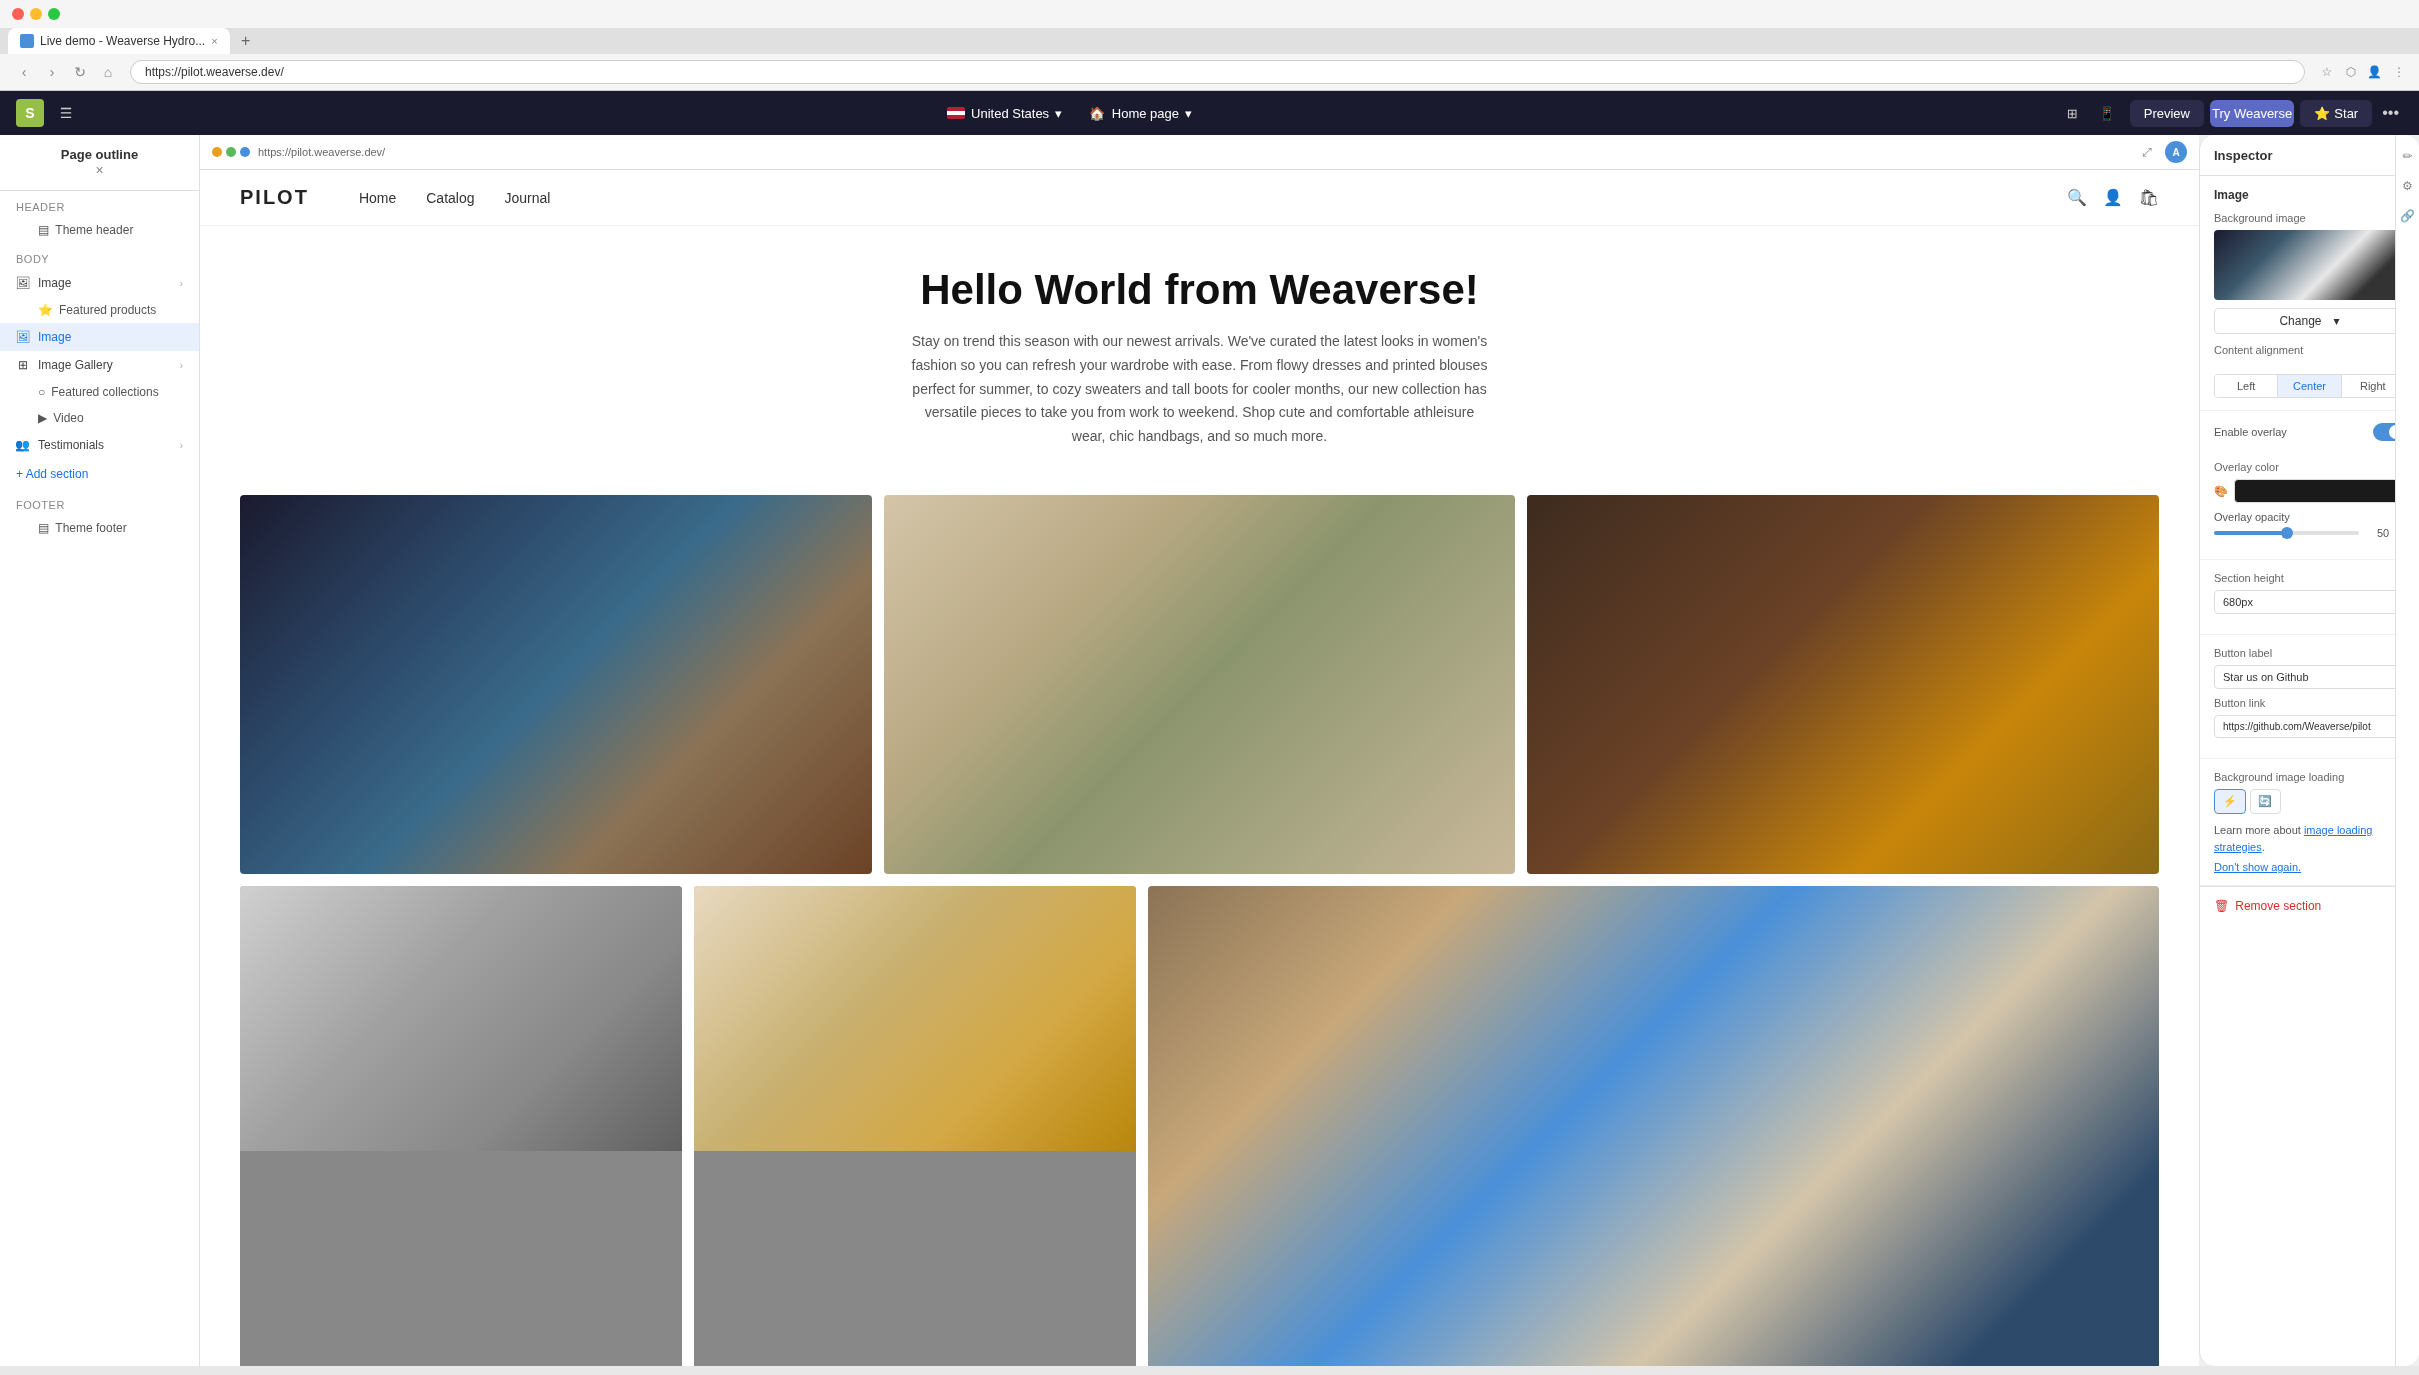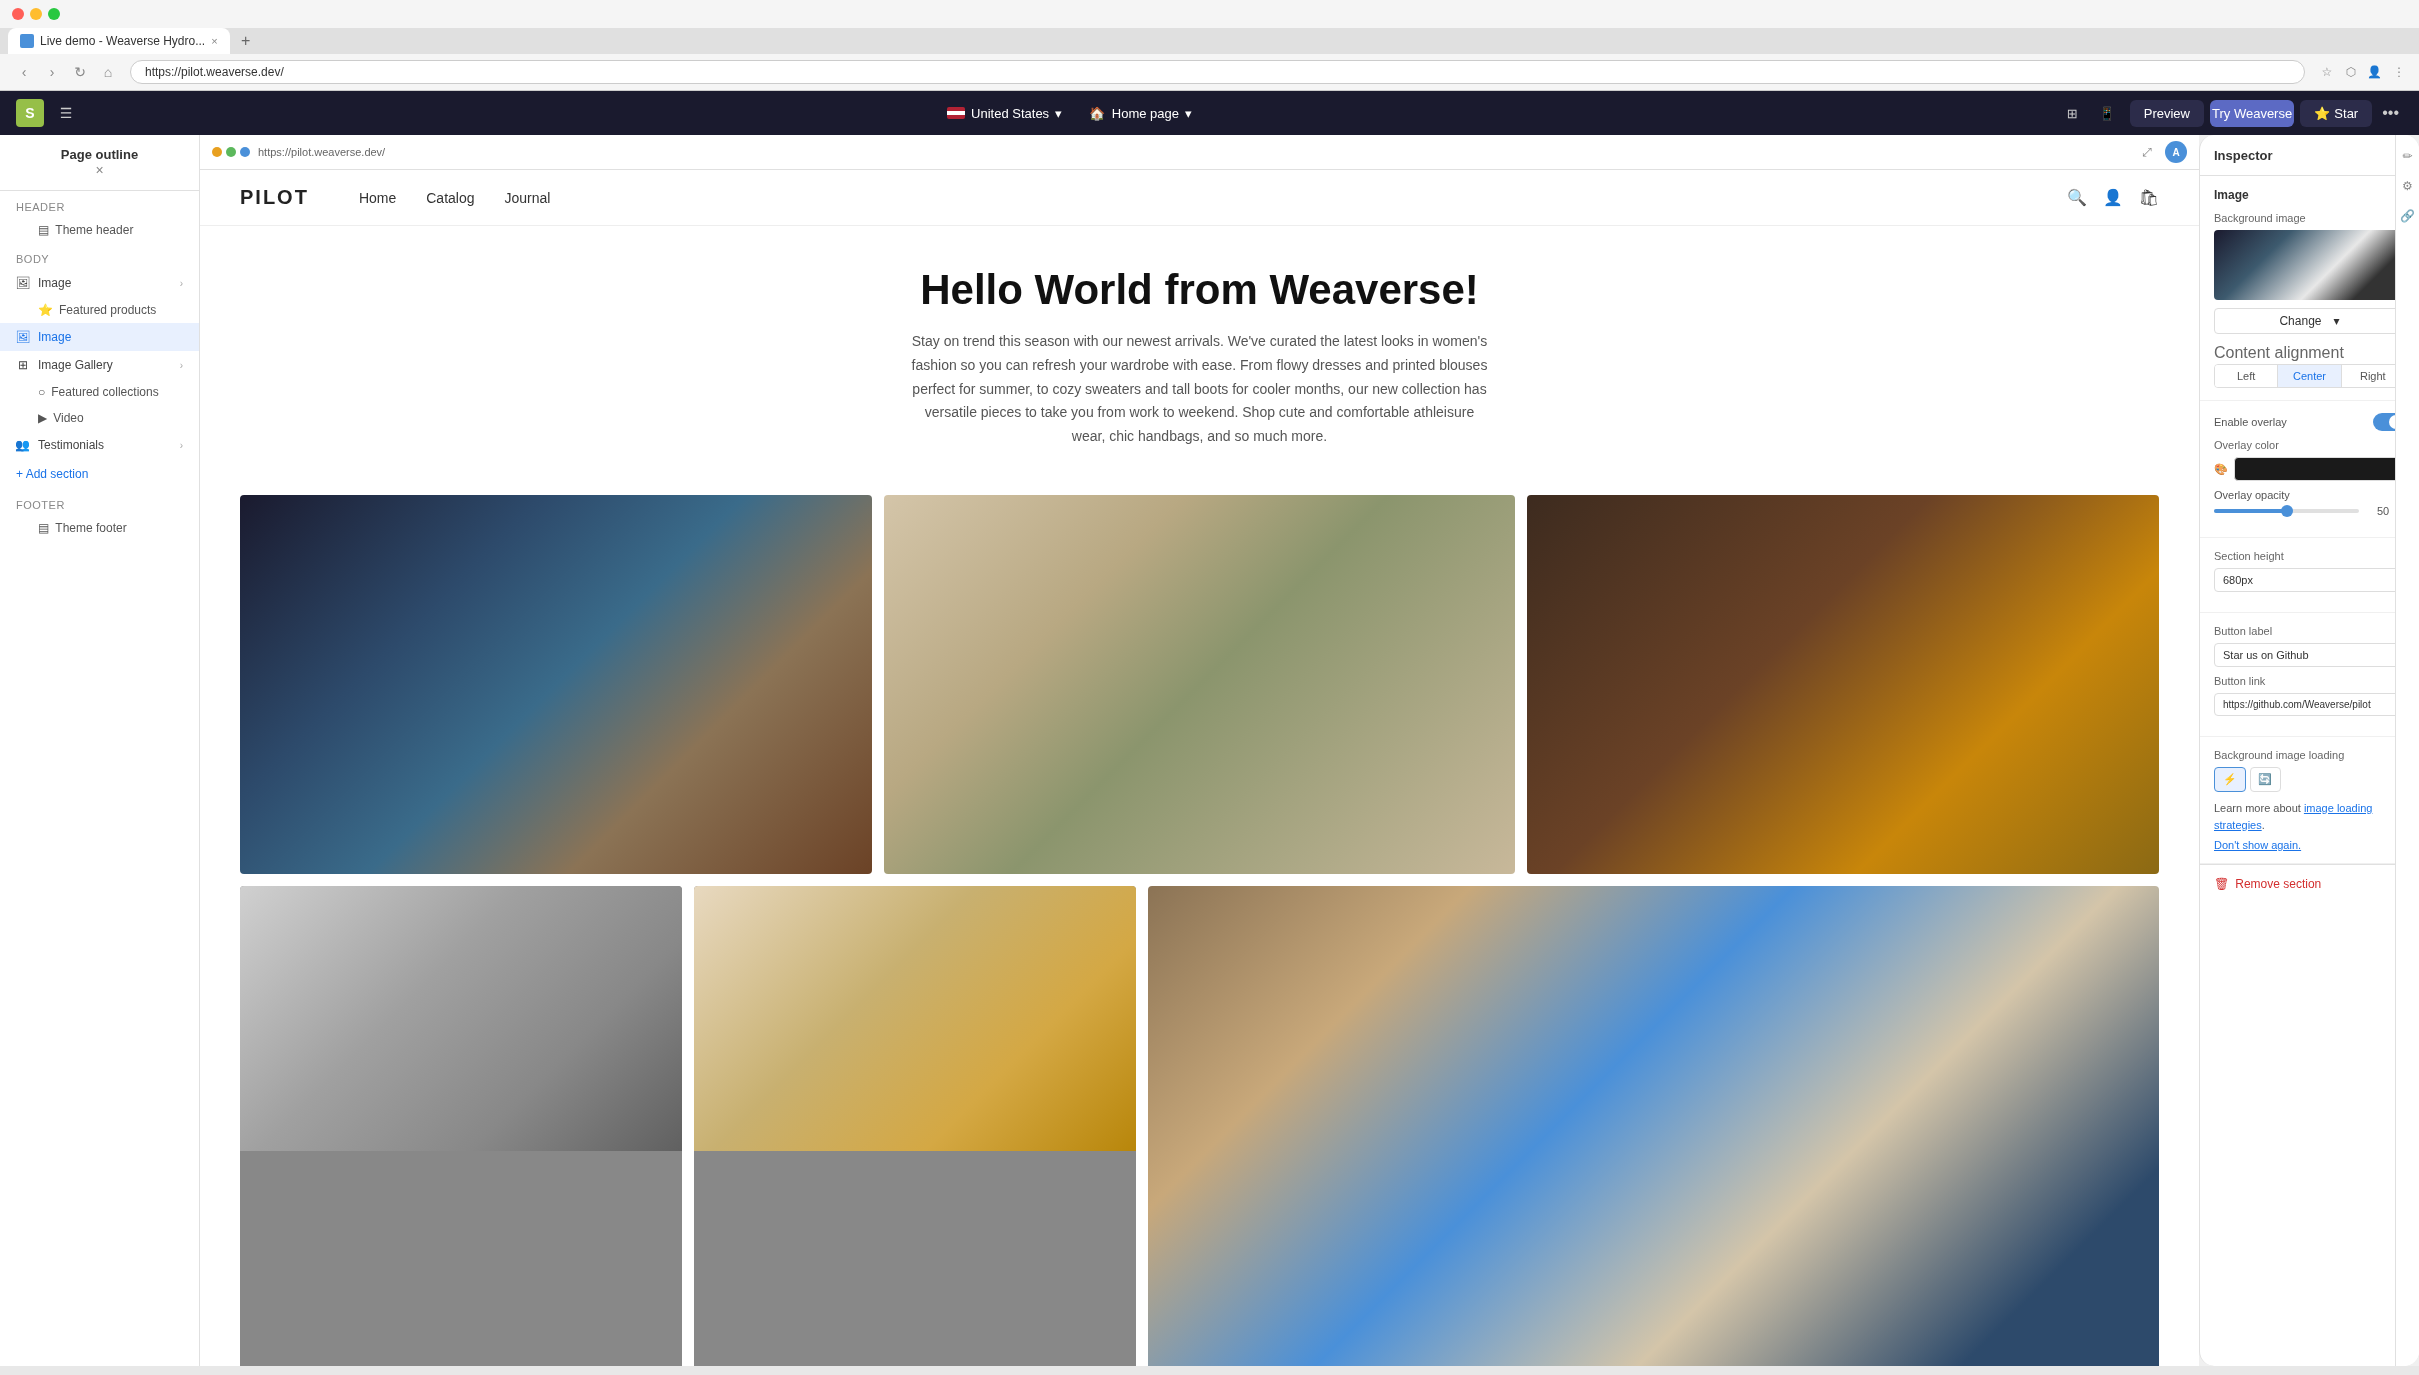--- a/index.html
+++ b/index.html
@@ -292,39 +292,39 @@
       border: 1px solid #ddd;
       border-radius: 4px;
       padding: 5px 10px;
       font-size: 12px;
       color: #333;
       cursor: pointer;
       width: 100%;
       justify-content: center;
       margin-bottom: 10px;
     }
-    .content-alignment-label { font-size: 16px; color: #666; margin-bottom: 2px; }
+    .content-alignment-label { font-size: 11px; color: #666; margin-bottom: 18px; }
     .alignment-buttons { display: flex; border: 1px solid #ddd; border-radius: 4px; overflow: hidden; }
     .align-btn {
       flex: 1;
       padding: 5px 0;
       text-align: center;
       font-size: 11px;
       color: #555;
       cursor: pointer;
       border: none;
       background: white;
     }
     .align-btn.active { background: #e8f0fe; color: #1a73e8; font-weight: 500; }
     .align-btn + .align-btn { border-left: 1px solid #ddd; }
     .toggle-row {
       display: flex;
       align-items: center;
       justify-content: space-between;
-      margin-bottom: 8px;
+      margin-bottom: 20px;
     }
     .toggle-label { font-size: 11px; color: #555; }
     .toggle {
       width: 32px;
       height: 18px;
       background: #4a90d9;
       border-radius: 9px;
       position: relative;
       cursor: pointer;
     }

